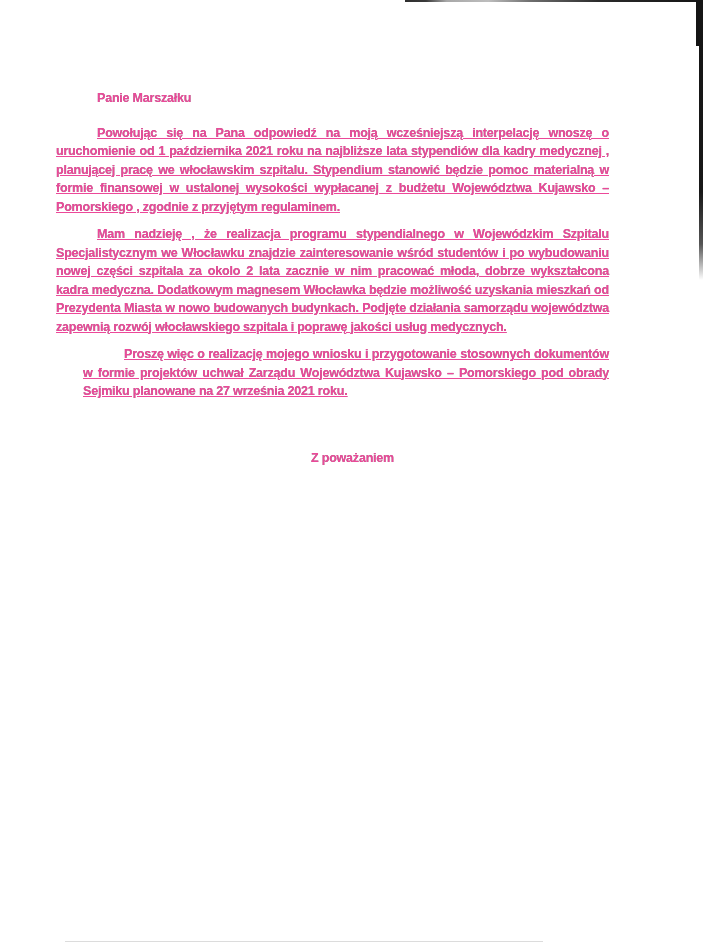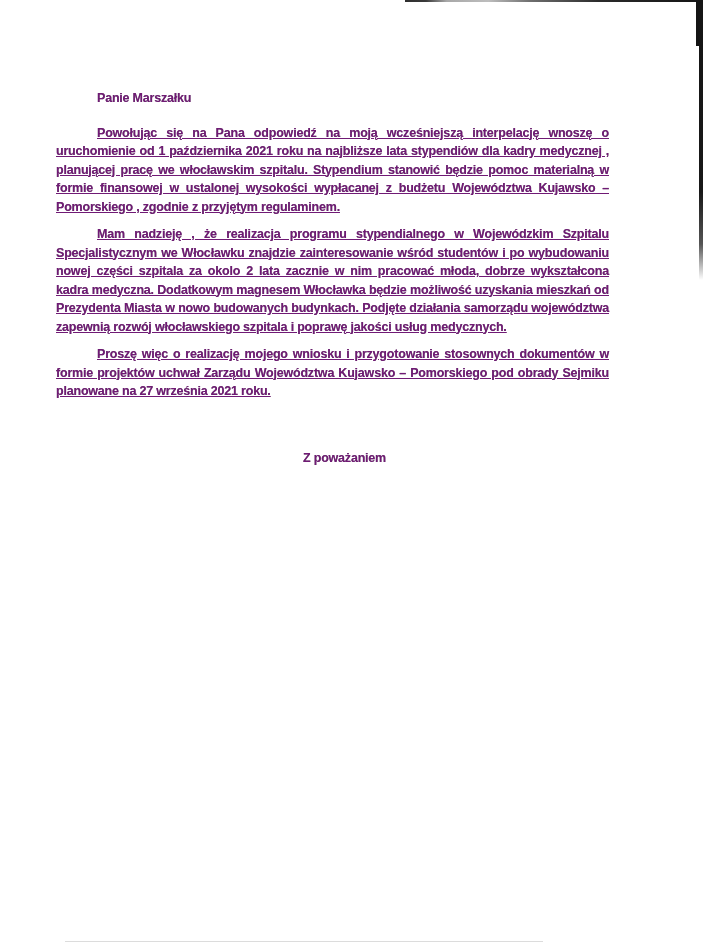--- a/index.html
+++ b/index.html
@@ -16,47 +16,47 @@
     overflow: hidden;
     font-family: "Liberation Sans", sans-serif;
   }
 
   
   .letter {
     position: absolute;
     left: 56px;
     top: 89px;
     width: 553px;
-    color: #701a75;
+    color: #ec4899;
     font-size: 12.5px;
     line-height: 18.5px;
     letter-spacing: -0.2px;
     font-weight: 600;
     text-align: justify;
     text-shadow: 0 0 0.5px rgba(25,25,25,0.55);
   }
   .salutation {
     margin: 0 0 16px 0;
     text-indent: 41px;
     font-weight: 700;
     text-align: left;
   }
   .para {
     margin: 0 0 9px 0;
     text-indent: 41px;
     text-decoration: underline;
   }
-  .para:last-of-type { margin-bottom: 0; }
+  .para:last-of-type { margin-bottom: 0; margin-left: 27px; }
 
   .closing-block {
     margin-top: 48px;
     margin-left: 247px;
     text-align: left;
   }
-  .closing-block p { margin: 0; }
+  .closing-block p { margin: 8px; }
   .closing-block .signature { margin-top: 14px; }
 
   
   .edge-top {
     position: absolute;
     top: 0;
     left: 405px;
     width: 298px;
     height: 2px;
     background: linear-gradient(90deg,

